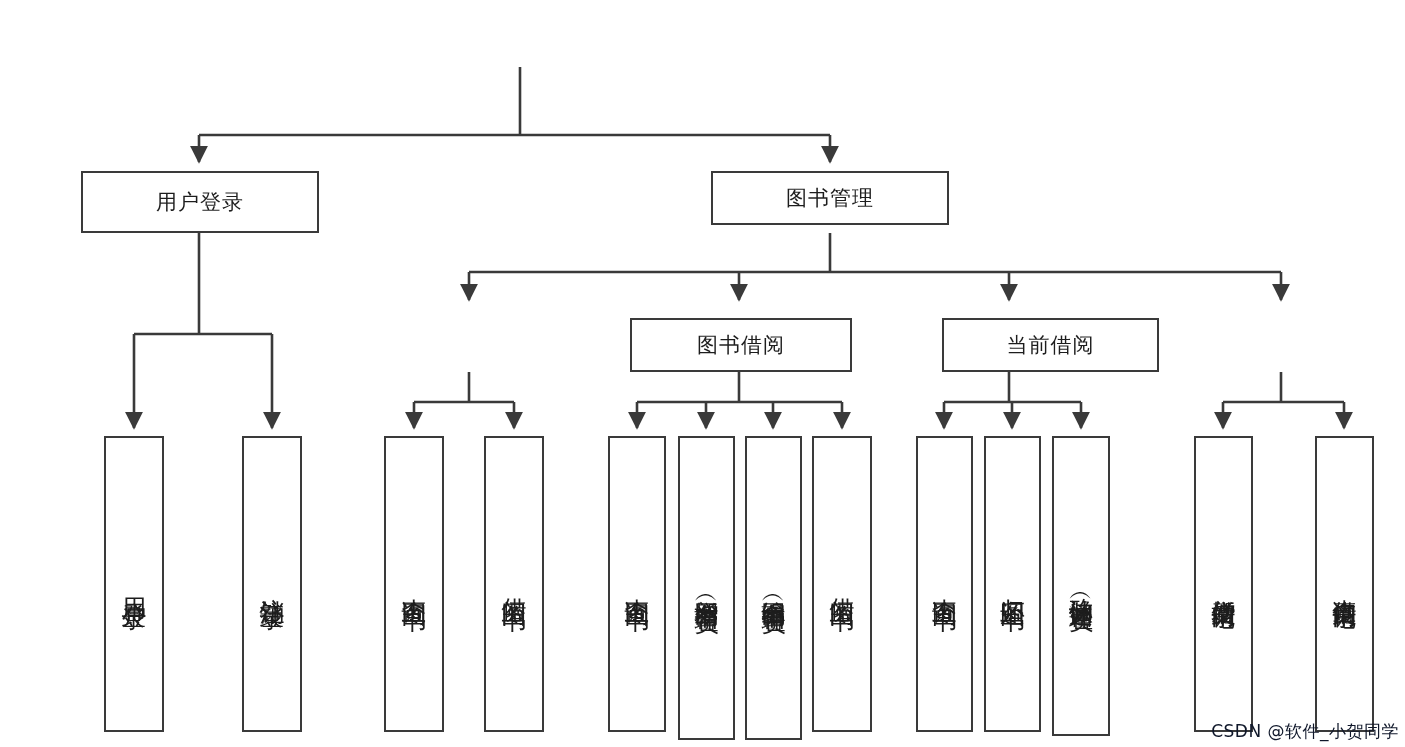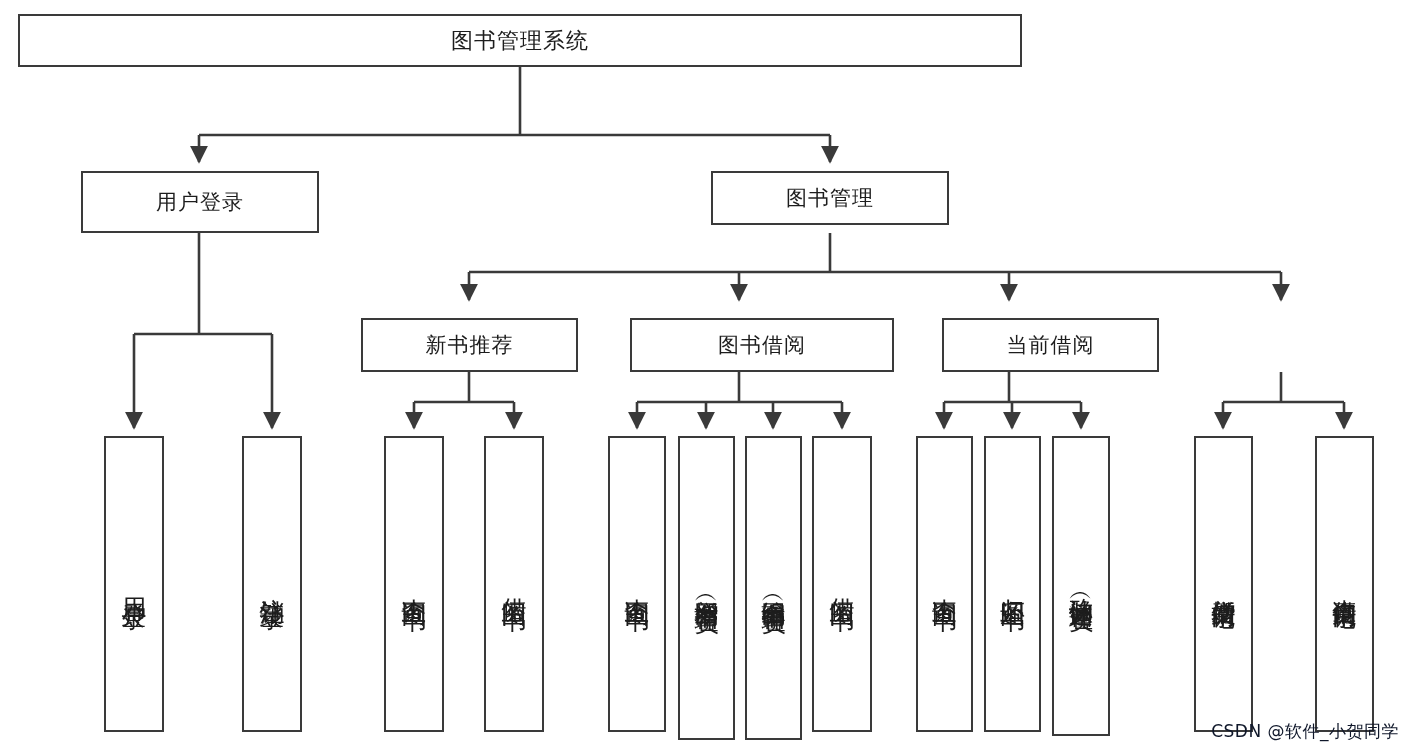--- a/index.html
+++ b/index.html
@@ -125,35 +125,29 @@
       <path d="M 1012 402 L 1012 428" marker-end="url(#arrow)"></path>
       <path d="M 1081 402 L 1081 428" marker-end="url(#arrow)"></path>
 
       <path d="M 1281 372 L 1281 402"></path>
       <path d="M 1223 402 L 1344 402"></path>
       <path d="M 1223 402 L 1223 428" marker-end="url(#arrow)"></path>
       <path d="M 1344 402 L 1344 428" marker-end="url(#arrow)"></path>
     </g>
   </svg>
 
-  <div class="node horiz root" style="left:18px; top:14px; width:1004px; height:53px;">
-    <span class="lbl">图书管理系统</span>
-  </div>
 
   <div class="node horiz" style="left:81px; top:171px; width:238px; height:62px;">
     <span class="lbl">用户登录</span>
   </div>
   <div class="node horiz" style="left:711px; top:171px; width:238px; height:54px;">
     <span class="lbl">图书管理</span>
   </div>
 
-  <div class="node horiz" style="left:361px; top:318px; width:217px; height:54px;">
-    <span class="lbl">新书推荐</span>
-  </div>
-  <div class="node horiz" style="left:630px; top:318px; width:264px; height:54px;">
+  <div class="node horiz" style="left:630px; top:318px; width:222px; height:54px;">
     <span class="lbl">图书借阅</span>
   </div>
   <div class="node horiz" style="left:942px; top:318px; width:217px; height:54px;">
     <span class="lbl">当前借阅</span>
   </div>
 
   <div class="node vert" style="left:104px; top:436px; width:60px; height:296px;">
     <span class="lbl">用户登录</span>
   </div>
   <div class="node vert" style="left:242px; top:436px; width:60px; height:296px;">

